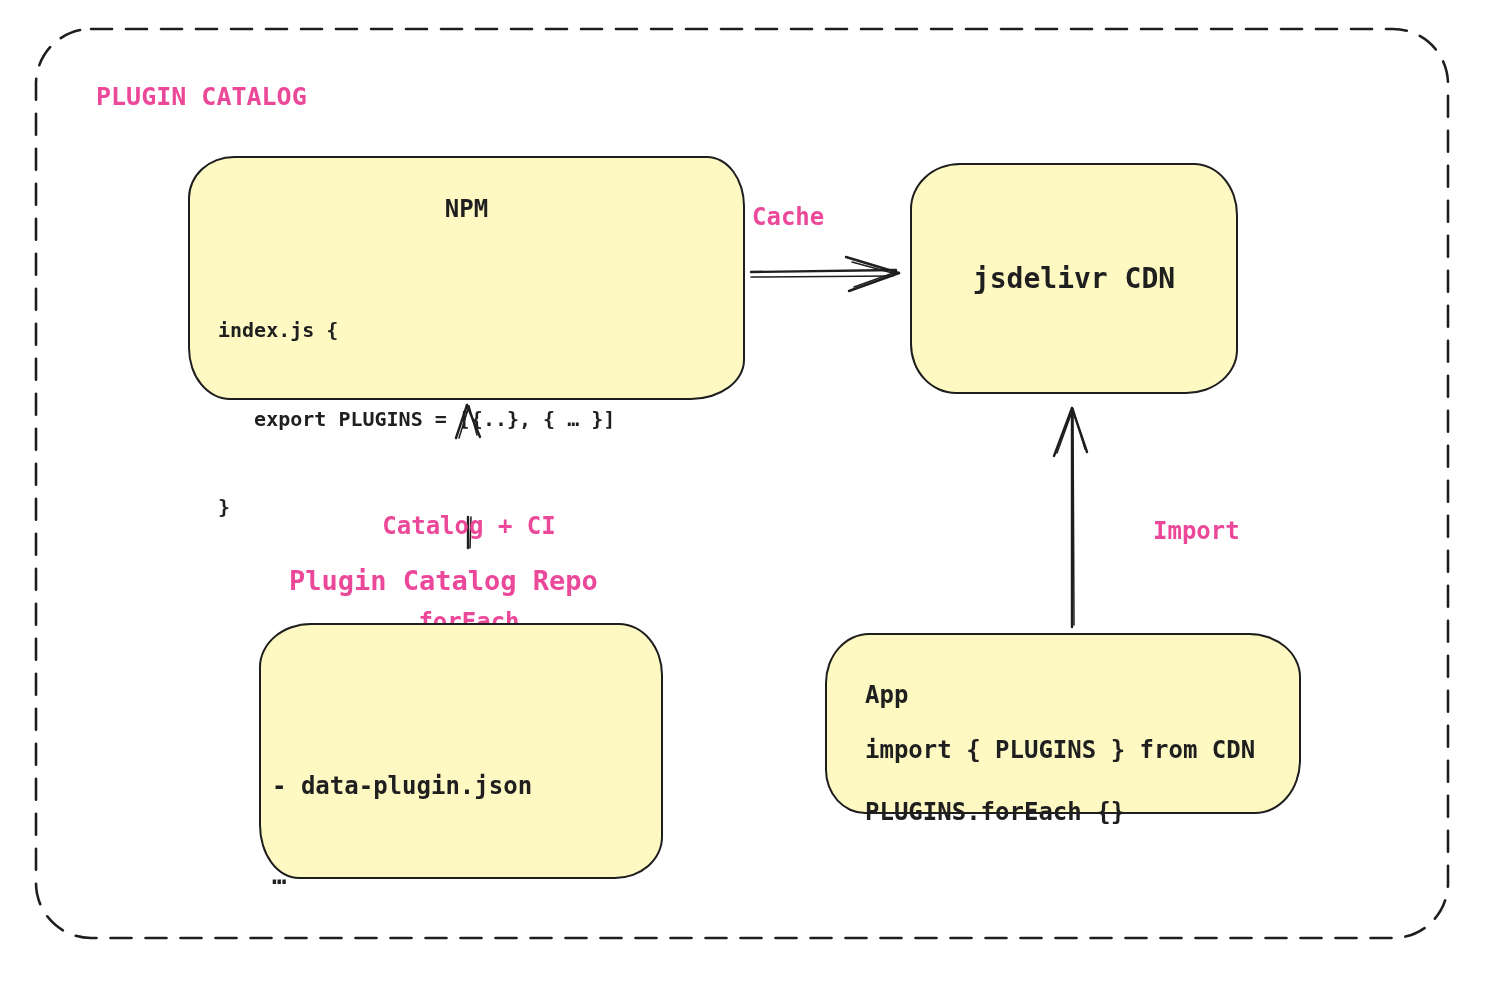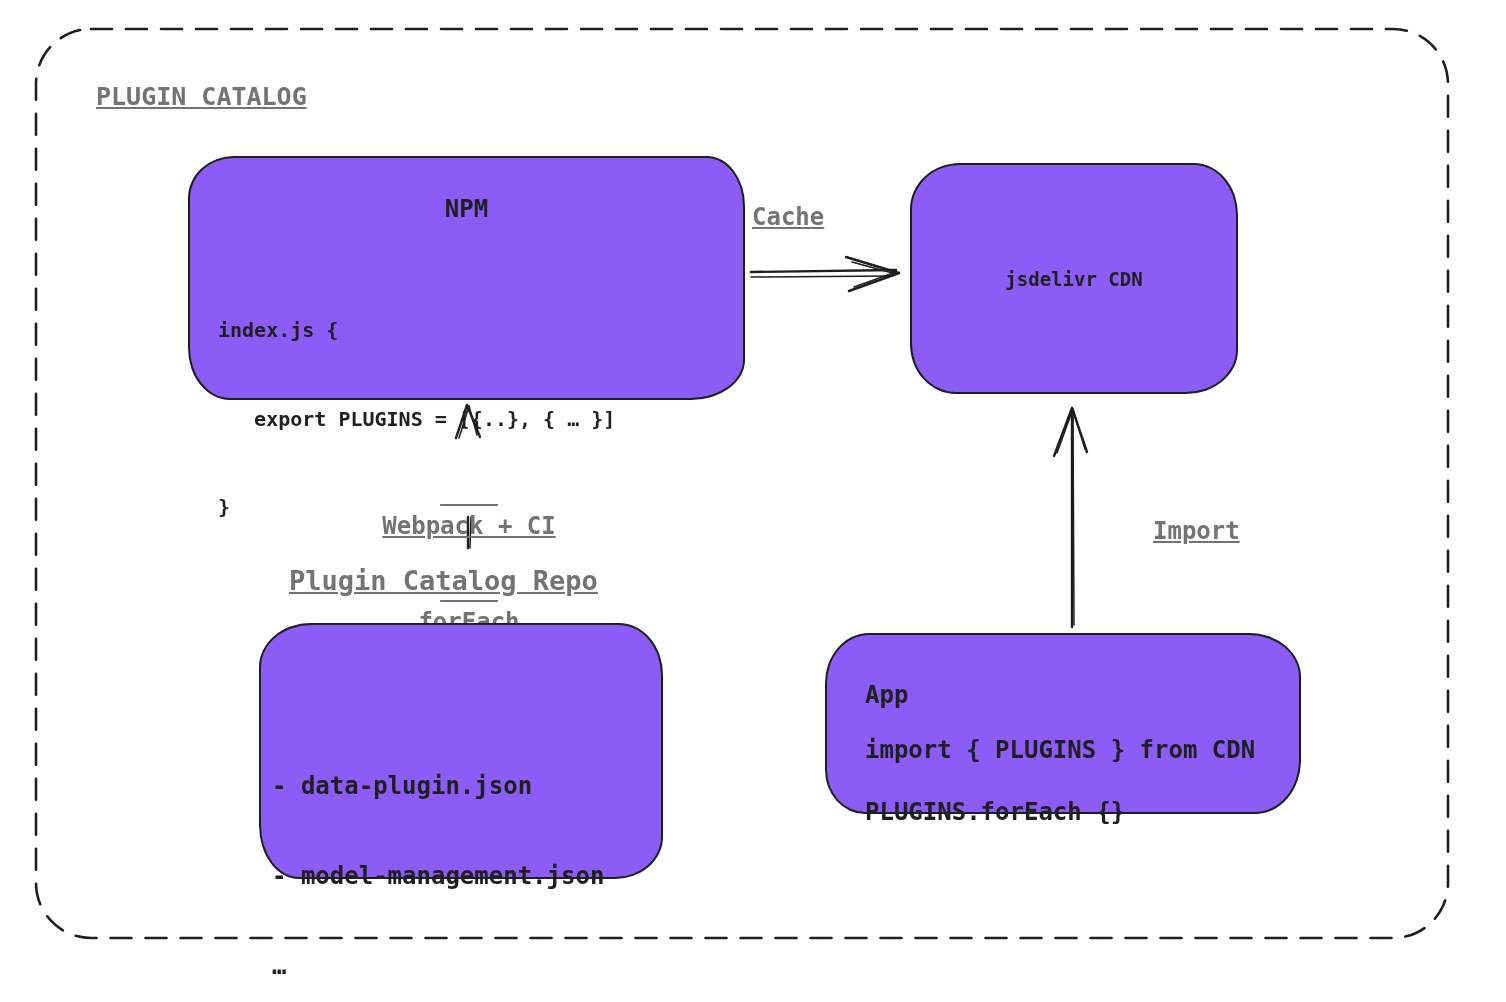--- a/index.html
+++ b/index.html
@@ -30,21 +30,21 @@
     stroke-width: 2.4;
     stroke-linecap: round;
     stroke-linejoin: round;
   }
   .arrows-layer .thin { stroke-width: 1.5; }
   .arrows-layer .frame { stroke-width: 2.6; }
 
   .node {
     position: absolute;
     border: 2.2px solid #1e1e1e;
-    background: #8b5cf6;
+    background: #fef9c3;
     box-sizing: border-box;
   }
   .npm-box {
     left: 188px; top: 156px; width: 557px; height: 244px;
     border-radius: 46px 38px 54px 42px / 42px 50px 40px 52px;
   }
   .cdn-box {
     left: 910px; top: 163px; width: 328px; height: 231px;
     border-radius: 50px 44px 52px 46px / 46px 52px 44px 50px;
     display: flex; align-items: center; justify-content: center;
@@ -57,36 +57,35 @@
   .app-box {
     left: 825px; top: 633px; width: 476px; height: 181px;
     border-radius: 44px 52px 46px 40px / 50px 44px 54px 44px;
   }
 
   .txt {
     position: absolute;
     font-size: 24px;
     line-height: 30px;
     white-space: pre;
-    color: #737373;
-    text-decoration: underline;
+    color: #ec4899;
   }
   .diagram-title {
     left: 96px; top: 82px;
     font-size: 25px;
   }
   .box-title-npm {
     position: absolute; left: 0; top: 37px; width: 100%;
     text-align: center; font-size: 24px; white-space: pre;
   }
   .npm-code {
     position: absolute; left: 28px; top: 99px;
     font-size: 20px; line-height: 29.5px; white-space: pre;
   }
-  .cdn-label { font-size: 19px; white-space: pre; text-align: center; }
+  .cdn-label { font-size: 28px; white-space: pre; text-align: center; }
   .cache-label {
     left: 752px; top: 202px; width: 148px;
     text-align: left;
   }
   .build-label {
     left: 340px; top: 446px; width: 258px;
     text-align: center; line-height: 32px;
   }
   .repo-caption { left: 289px; top: 566px; font-size: 27px; }
   .repo-files {
@@ -149,30 +148,29 @@
     </div>
   </div>
 
   <div class="node cdn-box">
     <div class="cdn-label">jsdelivr CDN</div>
   </div>
 
   <div class="txt cache-label">Cache</div>
 
   <div class="txt build-label">
-    <div>Webpack + CI</div>
+    <div>Catalog + CI</div>
     <div>forEach</div>
   </div>
 
   <div class="txt repo-caption">Plugin Catalog Repo</div>
 
   <div class="node repo-box">
     <div class="repo-files">
       <div>- data-plugin.json</div>
-      <div>- model-management.json</div>
       <div>…</div>
     </div>
   </div>
 
   <div class="txt import-label">Import</div>
 
   <div class="node app-box">
     <div class="app-line app-title">App</div>
     <div class="app-line app-code1">import { PLUGINS } from CDN</div>
     <div class="app-line app-code2">PLUGINS.forEach {}</div>

